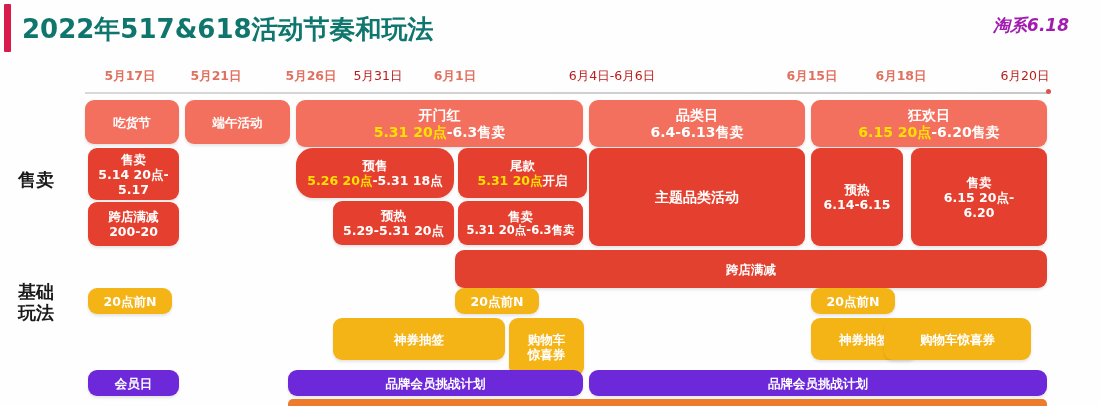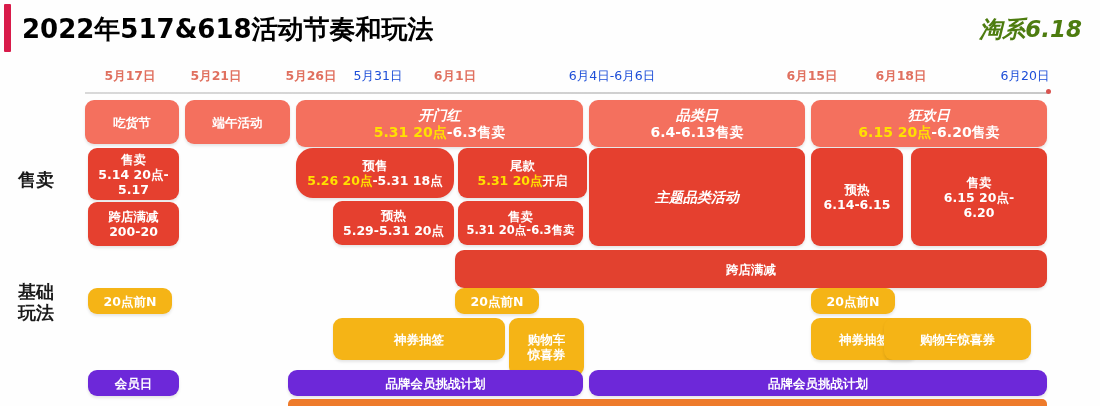--- a/index.html
+++ b/index.html
@@ -13,37 +13,37 @@
 
   
   .accent-bar {
     position: absolute; left: 4px; top: 4px;
     width: 7px; height: 48px;
     background: #d81b4a; border-radius: 1px;
   }
   .page-title {
     position: absolute; left: 22px; top: 12px;
     font-size: 26px; font-weight: bold; letter-spacing: 0px;
-    color: #000000; white-space: nowrap;
+    color: #0f766e; white-space: nowrap;
     font-family: "DejaVu Sans", "Liberation Sans", sans-serif;
   }
   .brand-logo {
-    position: absolute; right: 18px; top: 14px;
-    font-size: 23px; font-weight: bold; font-style: italic;
-    color: #4d7c0f; white-space: nowrap;
+    position: absolute; right: 31px; top: 14px;
+    font-size: 17px; font-weight: bold; font-style: italic;
+    color: #a21caf; white-space: nowrap;
   }
 
   
   .date-label {
     position: absolute; top: 68px;
     font-size: 12.5px; font-weight: bold;
     color: #e0705f; white-space: nowrap;
     transform: translateX(-50%);
   }
-  .date-label.light { color: #1d4ed8; font-weight: normal; }
+  .date-label.light { color: #b91c1c; font-weight: normal; }
   .axis {
     position: absolute; left: 85px; top: 92px;
     width: 963px; height: 2px;
     background: linear-gradient(to right,#d9d9d9,#c8c8c8);
   }
   .axis-dot {
     position: absolute; left: 1046px; top: 89px;
     width: 5px; height: 5px; border-radius: 50%;
     background: #d9534f;
   }
@@ -63,21 +63,21 @@
     align-items: center; justify-content: center;
     text-align: right;
     color: #ffffff;
     font-weight: bold;
     line-height: 1.2;
     overflow: hidden;
     padding: 2px 4px;
   }
   .blk .l1 { font-size: 12.5px; }
   .blk .l2 { font-size: 12.5px; }
-  .blk.big .l1 { font-size: 14px; font-style: italic; }
+  .blk.big .l1 { font-size: 14px; }
   .blk.big .l2 { font-size: 14px; }
 
   .salmon { background: #f4705e; }
   .red    { background: #e5402f; }
   .red2   { background: #e2412f; }
   .yellow { background: #f5b416; }
   .green  { background: #6d28d9; }
   .orange { background: #ee7b2b; }
 
   .hl { color: #ffe000; }

